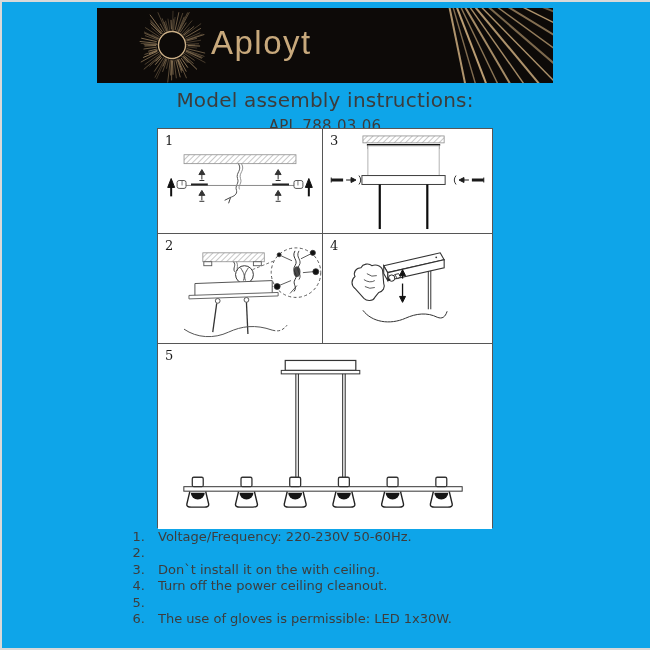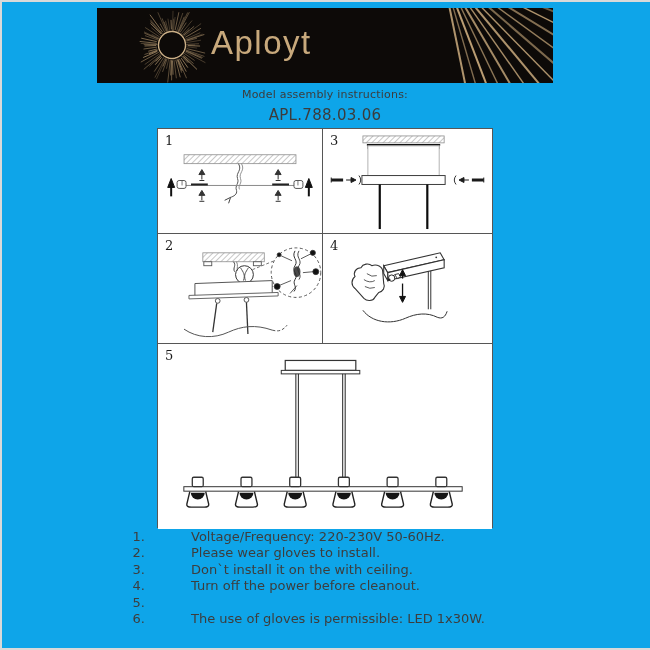--- a/index.html
+++ b/index.html
@@ -11,42 +11,42 @@
   }
   
   .banner{position:absolute;left:97px;top:8px;width:456px;height:75px;background:#0d0a08;overflow:hidden;}
   .banner svg{position:absolute;left:0;top:0;}
   .wordmark{
     position:absolute;left:114px;top:16px;font-size:33px;font-weight:300;
     color:#c8a97c;letter-spacing:1.5px;font-family:"Liberation Sans",sans-serif;
   }
   
   .titleblock{position:absolute;left:0;top:88px;width:650px;text-align:center;color:#3c3c3c;}
-  .titleblock .t1{font-size:11px;font-family:"DejaVu Sans",sans-serif;letter-spacing:.2px;}
+  .titleblock .t1{font-size:20px;font-family:"DejaVu Sans",sans-serif;letter-spacing:.2px;}
   .titleblock .t2{font-size:15px;font-family:"DejaVu Sans",sans-serif;margin-top:5px;letter-spacing:.3px;}
   
   .grid{
     position:absolute;left:157px;top:128px;width:336px;height:400px;
     display:grid;grid-template-columns:165px 1fr;grid-template-rows:105px 110px 185px;
     border:1px solid #565656;box-sizing:border-box;
   }
   .cell{position:relative;border:0 solid #565656;box-sizing:border-box;background:#fff;}
   .cell.br{border-right-width:1px;}
   .cell.bb{border-bottom-width:1px;}
   .cell.span2{grid-column:1 / span 2;}
   .pnum{
     position:absolute;left:7px;top:4px;font-family:"DejaVu Serif",serif;
     font-size:13px;color:#1c1c1c;
   }
   .cell svg{position:absolute;left:0;top:0;width:100%;height:100%;}
   
   .notes{position:absolute;left:125px;top:529px;width:420px;color:#3d3d3d;}
   .note{display:flex;line-height:16.4px;font-size:13px;font-family:"DejaVu Sans",sans-serif;}
   .note .n{width:20px;text-align:right;margin-right:13px;flex:none;}
-  .note .t{white-space:nowrap;margin-left:33px;}
+  .note .t{white-space:nowrap;}
   line,path,polyline{vector-effect:non-scaling-stroke;}
 </style>
 </head>
 <body>
 
 <div id="page">
 
   <div class="banner">
     <svg width="150" height="75" viewBox="0 0 150 75">
         <g transform="translate(75,37)">
@@ -368,29 +368,28 @@
     </div>
   </div>
 
   <div class="notes">
     <div class="note">
       <span class="n">1.</span>
       <span class="t">Voltage/Frequency: 220-230V 50-60Hz.</span>
     </div>
     <div class="note">
       <span class="n">2.</span>
-      <span class="t">Please wear gloves to install.</span>
     </div>
     <div class="note">
       <span class="n">3.</span>
       <span class="t">Don`t install it on the with ceiling.</span>
     </div>
     <div class="note">
       <span class="n">4.</span>
-      <span class="t">Turn off the power before cleanout.</span>
+      <span class="t">Turn off the power ceiling cleanout.</span>
     </div>
     <div class="note">
       <span class="n">5.</span>
     </div>
     <div class="note">
       <span class="n">6.</span>
       <span class="t">The use of gloves is permissible: LED 1x30W.</span>
     </div>
   </div>
 

